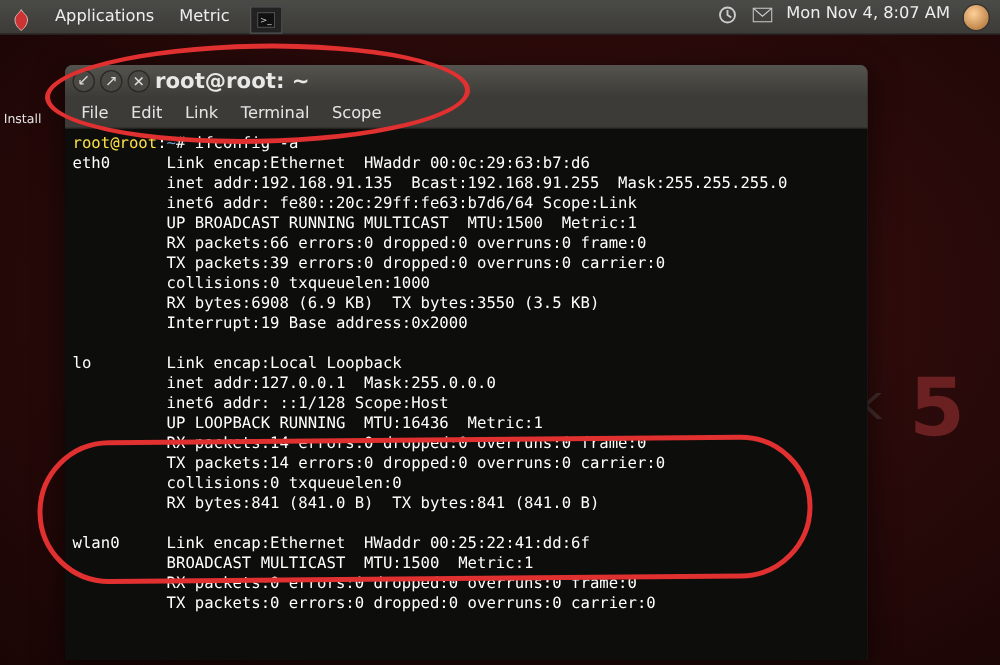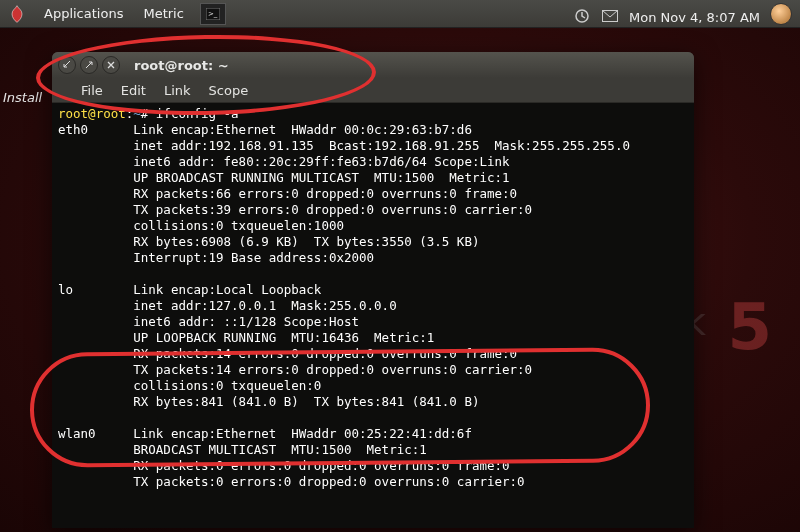--- a/index.html
+++ b/index.html
@@ -40,55 +40,54 @@
   position: relative;
   height: 28px;
   background: linear-gradient(#4a4a46, #3c3b37);
   border-bottom: 1px solid #222;
   display: flex;
   align-items: center;
   color: #eee;
   font-size: 13px;
   z-index: 5;
 }
-.panel-left { display: flex; align-items: center; height: 100%; border-radius: 10px; }
+.panel-left { display: flex; align-items: flex-end; height: 100%; border-radius: 10px; }
 .panel-logo {
   width: 22px; height: 22px; margin: 0 6px;
   display: flex; align-items: center; justify-content: center;
 }
 .panel-logo svg { width: 20px; height: 20px; }
 .menu-item {
   padding: 0 10px; height: 100%;
   display: flex; align-items: center;
   cursor: pointer;
 }
 .panel-launcher {
   width: 26px; height: 22px;
   background: #222; border: 1px solid #555;
   margin-left: 6px;
   display: flex; align-items: center; justify-content: center;
   color: #ddd; font-size: 11px;
 }
 .panel-right {
-  margin-left: auto; display: flex; align-items: flex-end; gap: 10px; padding-right: 8px;
+  margin-left: auto; display: flex; align-items: flex-start; gap: 10px; padding-right: 8px;
 }
 .panel-icon { width: 18px; height: 18px; display:flex; align-items:center; justify-content:center; color:#ccc; }
 .clock { font-size: 13px; }
 .user-icon {
   width: 22px; height: 22px; border-radius: 50%;
   background: radial-gradient(circle at 40% 35%, #ffcf99, #c0874a 70%);
   border: 1px solid #333;
 }
 .side-text {
   position: absolute;
   left: 3px; top: 90px;
   color: #e4e4e4;
-  font-size: 13px;
+  font-size: 10px;
   z-index: 2;
-  font-style: italic;
 }
 .terminal-window {
   position: absolute;
   left: 52px;
   top: 52px;
   width: 642px;
   height: 476px;
   background: #3c3b37;
   border-radius: 6px 6px 0 0;
   box-shadow: 0 6px 24px rgba(0,0,0,0.6);
@@ -108,28 +107,28 @@
   width: 18px; height: 18px;
   border-radius: 9px;
   background: #4a4944;
   border: 1px solid #2a2926;
   color: #ddd;
   font-size: 11px;
   display: flex; align-items: center; justify-content: center;
   cursor: pointer;
 }
 .title-text {
-  margin-left: 10px; color: #e8e8e6; font-weight: bold; font-size: 13px;
+  margin-left: 0; color: #e8e8e6; font-weight: bold; font-size: 17px;
 }
 .menubar {
   height: 25px;
   background: #3c3b37;
   border-bottom: 1px solid #2a2926;
   display: flex; align-items: center;
-  padding: 0 20px;
+  padding: 0 4px;
 }
 .mb-item {
   padding: 0 9px; height: 100%;
   display: flex; align-items: center;
   color: #e4e4e2; font-size: 13px; cursor: pointer;
 }
 .terminal-body {
   flex: 1;
   background: rgba(0,0,0,0.78);
   color: #fff;
@@ -215,20 +214,21 @@
       <svg width="10" height="10" viewBox="0 0 10 10">
           <path d="M2 2 L8 8 M8 2 L2 8" stroke="#ddd" stroke-width="1.3"></path>
         </svg>
     </div>
     <div class="title-text">root@root: ~</div>
   </div>
   <div class="menubar">
     <div class="mb-item">File</div>
     <div class="mb-item">Edit</div>
     <div class="mb-item">Link</div>
+    <div class="mb-item">Terminal</div>
     <div class="mb-item">Scope</div>
   </div>
   <div class="terminal-body" id="term"><span class="prompt-user">root@root</span>:<span class="prompt-path">~</span># ifconfig -a
 eth0      Link encap:Ethernet  HWaddr 00:0c:29:63:b7:d6
           inet addr:192.168.91.135  Bcast:192.168.91.255  Mask:255.255.255.0
           inet6 addr: fe80::20c:29ff:fe63:b7d6/64 Scope:Link
           UP BROADCAST RUNNING MULTICAST  MTU:1500  Metric:1
           RX packets:66 errors:0 dropped:0 overruns:0 frame:0
           TX packets:39 errors:0 dropped:0 overruns:0 carrier:0
           collisions:0 txqueuelen:1000

